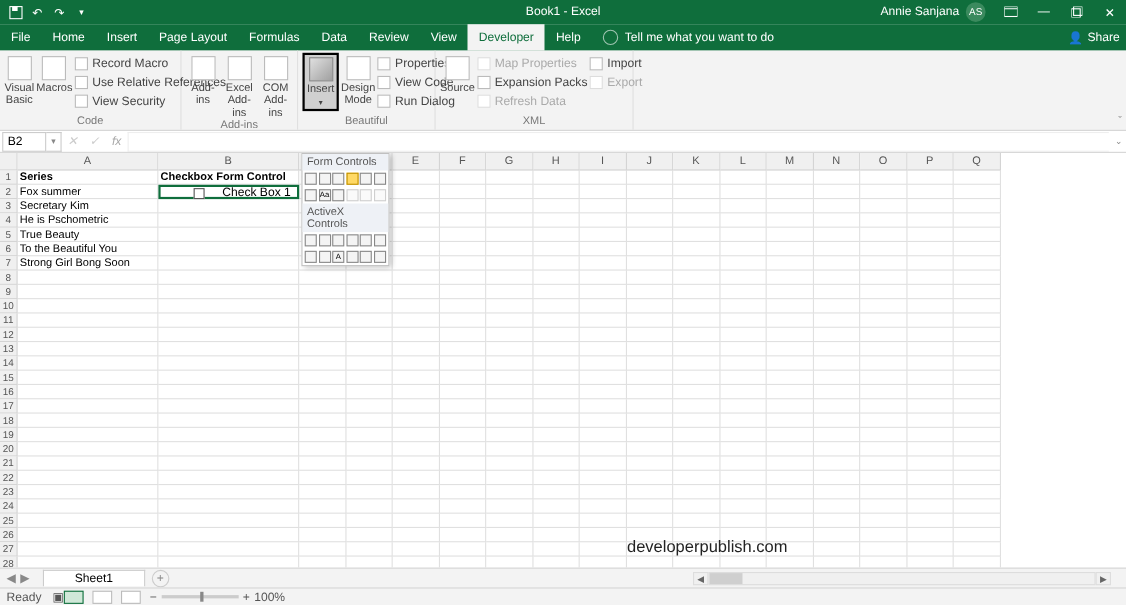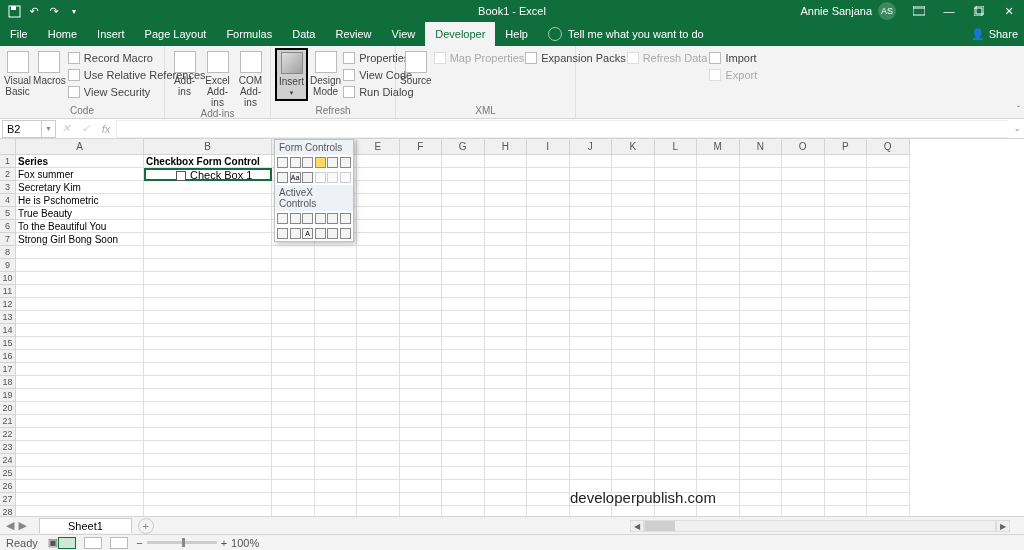--- a/index.html
+++ b/index.html
@@ -44,21 +44,21 @@
 .fbexp{width:14px;height:18px;display:flex;align-items:center;justify-content:center;color:#888;font-size:8px}
 
 .gridwrap{position:absolute;top:139px;left:0;right:0;bottom:34px;overflow:hidden}
 .grid{display:grid;grid-template-columns:16px 128px 128px repeat(15,42.5px);position:relative}
 .colh{height:16px;background:#f0f0f0;border-right:1px solid #d4d4d4;border-bottom:1px solid #d4d4d4;display:flex;align-items:center;justify-content:center;font-size:10px;color:#555}
 .corner{background:#f0f0f0;border-right:1px solid #d4d4d4;border-bottom:1px solid #d4d4d4}
 .rowh{width:16px;height:13px;background:#f0f0f0;border-right:1px solid #d4d4d4;border-bottom:1px solid #d4d4d4;display:flex;align-items:center;justify-content:center;font-size:9px;color:#555}
 .cell{height:13px;border-right:1px solid #e0e0e0;border-bottom:1px solid #e0e0e0;padding-left:2px;font-size:10px;overflow:hidden;white-space:nowrap;display:flex;align-items:center}
 .cell.bold{font-weight:600}
 .selcell{border:2px solid #0f6e3c;position:absolute;pointer-events:none}
-.checkbox-obj{position:absolute;display:flex;align-items:flex-end;gap:4px;font-size:10px}
+.checkbox-obj{position:absolute;display:flex;align-items:flex-end;gap:16px;font-size:10px}
 .checkbox-obj .cb{width:10px;height:10px;border:1px solid #555;background:#fff}
 
 .dropdown{position:absolute;top:0;left:274px;background:#fff;border:1px solid #c0c0c0;box-shadow:2px 2px 5px rgba(0,0,0,.25);width:80px;z-index:20}
 .dropdown .sect{background:#eef1f6;color:#555;font-size:10px;padding:2px 4px;font-weight:400}
 .dropdown .icons{display:grid;grid-template-columns:repeat(6,1fr);gap:1px;padding:2px}
 .dropdown .ci{width:11px;height:11px;border:1px solid #888;background:#f4f4f4}
 .dropdown .ci.hot{background:#ffd965;border-color:#c09000}
 .watermark{position:absolute;left:570px;top:350px;font-size:15px;color:#222;font-weight:400;font-family:Arial}
 
 .sheettabs{position:absolute;bottom:16px;left:0;right:0;height:18px;background:#f3f3f3;border-top:1px solid #d4d4d4;display:flex;align-items:center}
@@ -209,30 +209,30 @@
         <div class="smallrow">
             <span class="sicon"></span>
             <span>View Code</span>
           </div>
         <div class="smallrow">
             <span class="sicon"></span>
             <span>Run Dialog</span>
           </div>
       </div>
     </div>
-    <div class="glabel">Refresh</div>
+    <div class="glabel">Beautiful</div>
   </div>
 
   <div class="rgroup" style="width:180px">
     <div class="body">
       <div class="bigbtn">
           <div class="bicon"></div>
           <div class="blbl">Source</div>
         </div>
-      <div style="display:flex;flex-direction:row;gap:1px;padding-top:2px">
+      <div style="display:flex;flex-direction:column;gap:1px;padding-top:2px">
         <div class="smallrow disabled">
             <span class="sicon"></span>
             <span>Map Properties</span>
           </div>
         <div class="smallrow">
             <span class="sicon"></span>
             <span>Expansion Packs</span>
           </div>
         <div class="smallrow disabled">
             <span class="sicon"></span>

